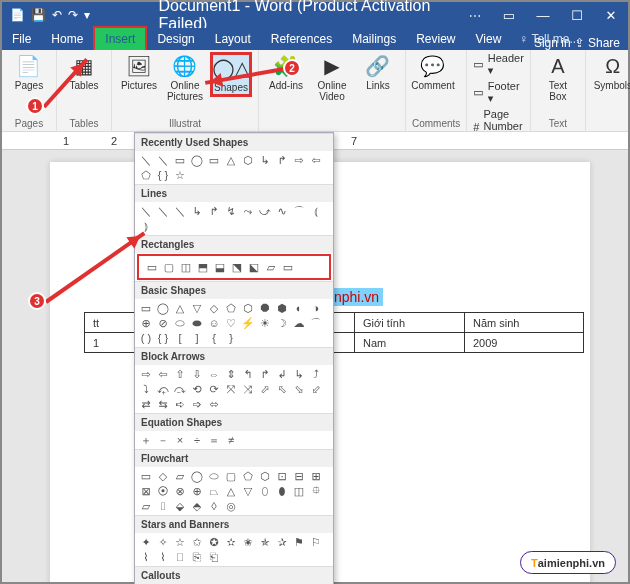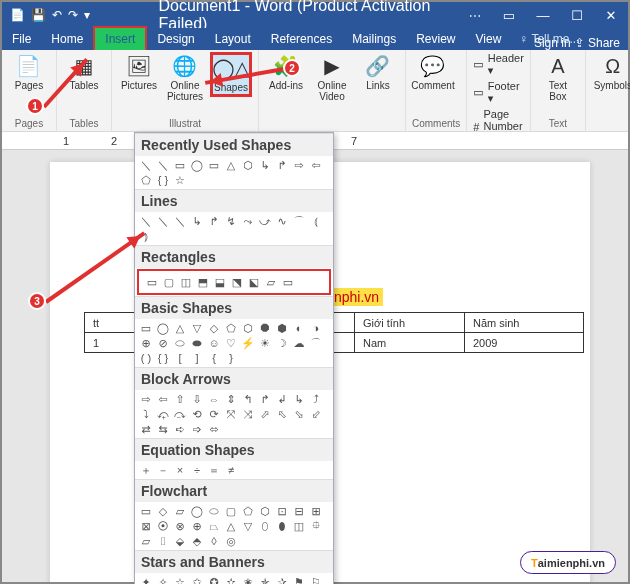--- a/index.html
+++ b/index.html
@@ -28,23 +28,23 @@
 .grouplabel{text-align:center;font-size:10px;color:#666}
 .hf-col{display:flex;flex-direction:column;gap:3px;font-size:10px}
 .hf-row{display:flex;align-items:center;gap:4px}
 .page{flex:1;background:#e6e6e6;position:relative;overflow:hidden}
 .ruler{height:18px;background:#fff;border-bottom:1px solid #ccc;display:flex;align-items:center;padding-left:40px;font-size:9px;color:#888}
 .ruler span{width:48px;display:inline-block;text-align:center}
 .doc{position:absolute;top:30px;left:48px;width:540px;height:480px;background:#fff;box-shadow:0 0 6px rgba(0,0,0,.15)}
 .tablewrap{position:absolute;top:150px;left:34px;width:500px}
 table{border-collapse:collapse;width:100%}
 td{border:1px solid #333;padding:3px 8px;font-size:11px;height:20px}
-.highlight{position:absolute;top:126px;left:280px;background:#fde047;padding:1px 4px;font-size:14px;font-weight:500;color:#c00}
+.highlight{position:absolute;top:126px;left:280px;background:#7dd3fc;padding:1px 4px;font-size:14px;font-weight:500;color:#c00}
 .dropdown{position:absolute;top:132px;left:134px;width:200px;background:#fff;border:1px solid #aab;box-shadow:2px 2px 6px rgba(0,0,0,.25);z-index:50}
-.dd-head{background:#f0f0f0;font-size:14px;font-weight:600;padding:3px 6px;color:#444;border-top:1px solid #ddd}
+.dd-head{background:#f0f0f0;font-size:10px;font-weight:600;padding:3px 6px;color:#444;border-top:1px solid #ddd}
 .dd-row{display:flex;flex-wrap:wrap;gap:3px;padding:3px 4px}
 .shp{width:14px;height:12px;display:flex;align-items:center;justify-content:center;font-size:11px;color:#555;border:1px solid transparent}
 .rect-hl{border:2px solid #e03030;padding:2px 2px;margin:1px 2px}
 .badge{position:absolute;width:18px;height:18px;border-radius:50%;background:#e03030;color:#fff;font-size:10px;font-weight:bold;display:flex;align-items:center;justify-content:center;border:2px solid #fff;z-index:70}
 .arrow{position:absolute;height:4px;background:#e03030;z-index:65;transform-origin:left center}
 .arrow::after{content:"";position:absolute;right:-2px;top:-5px;border:7px solid transparent;border-left:12px solid #e03030}
 .watermark{position:absolute;bottom:10px;right:14px;background:#fff;border:1px solid #4c1d95;border-radius:14px;padding:3px 10px;font-size:13px;font-weight:bold;z-index:80}
 .watermark b{color:#ff9900}
 </style>
 </head>

